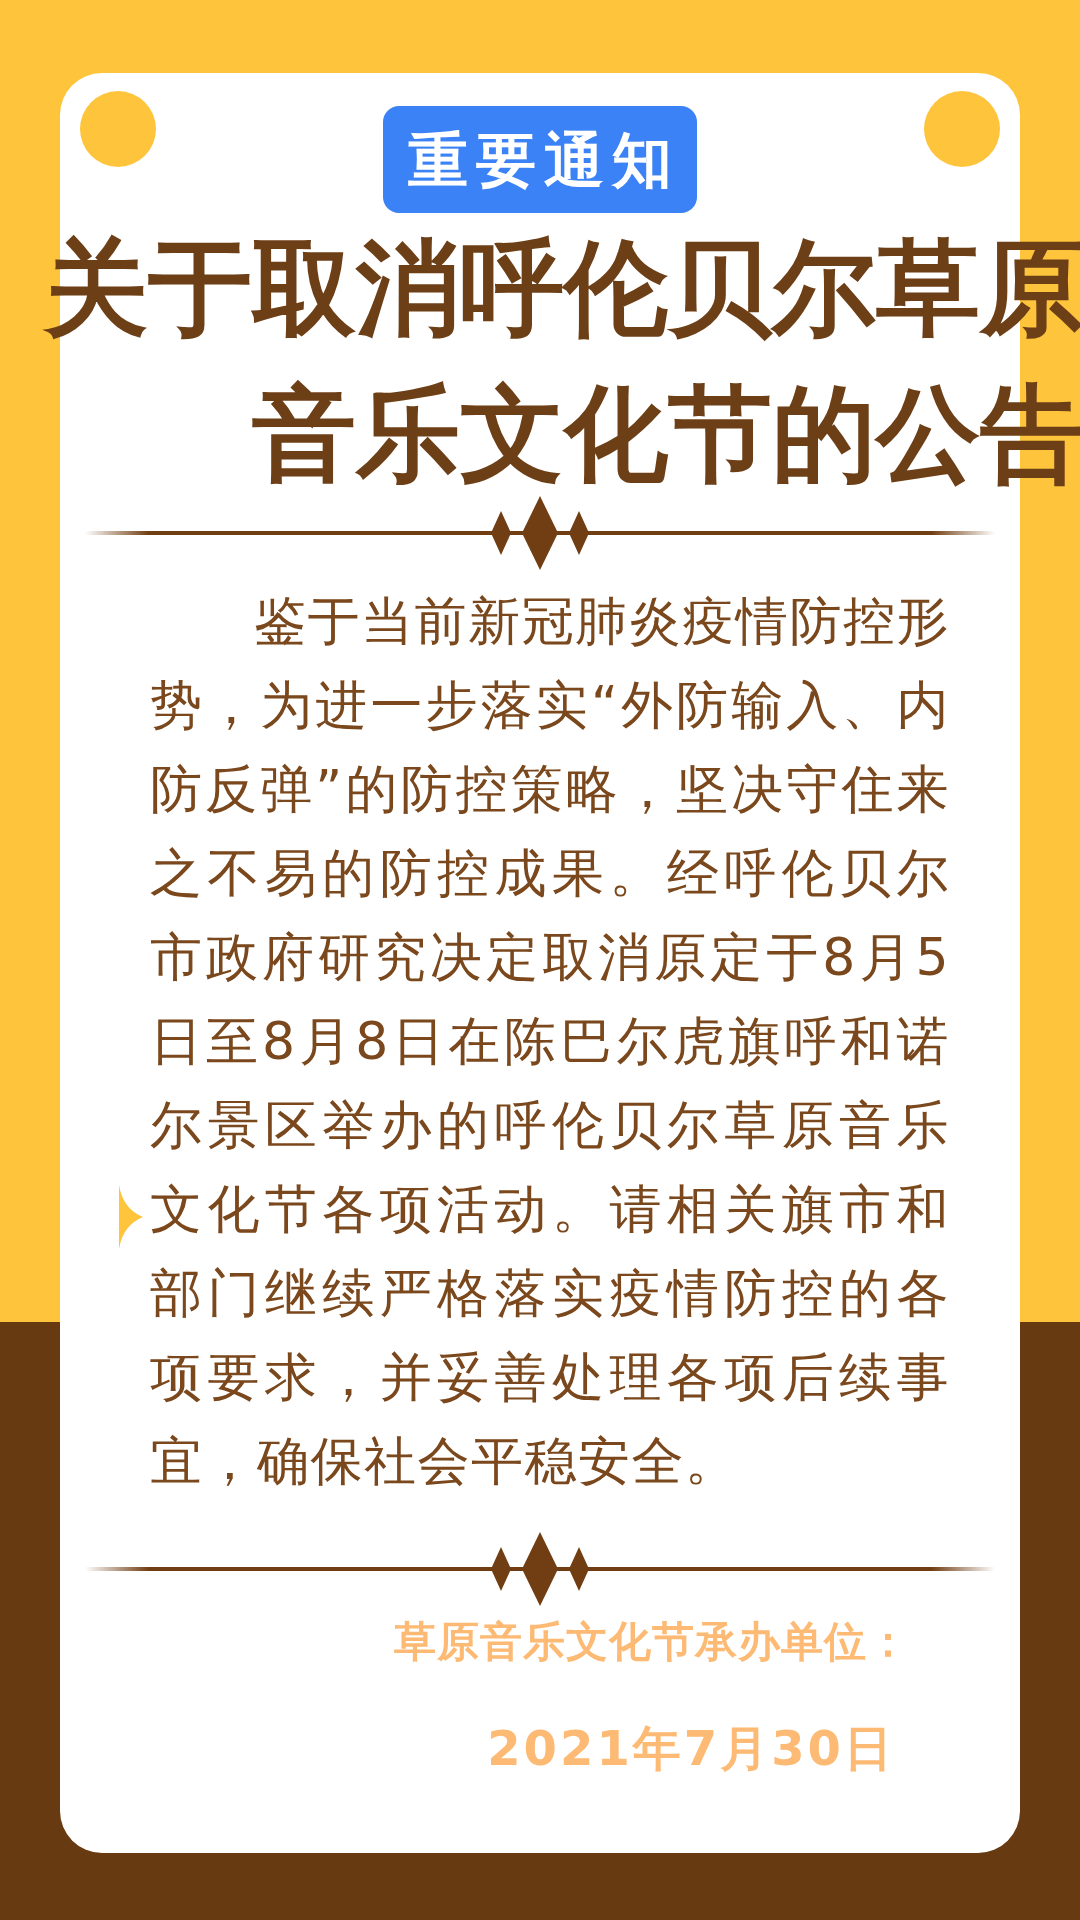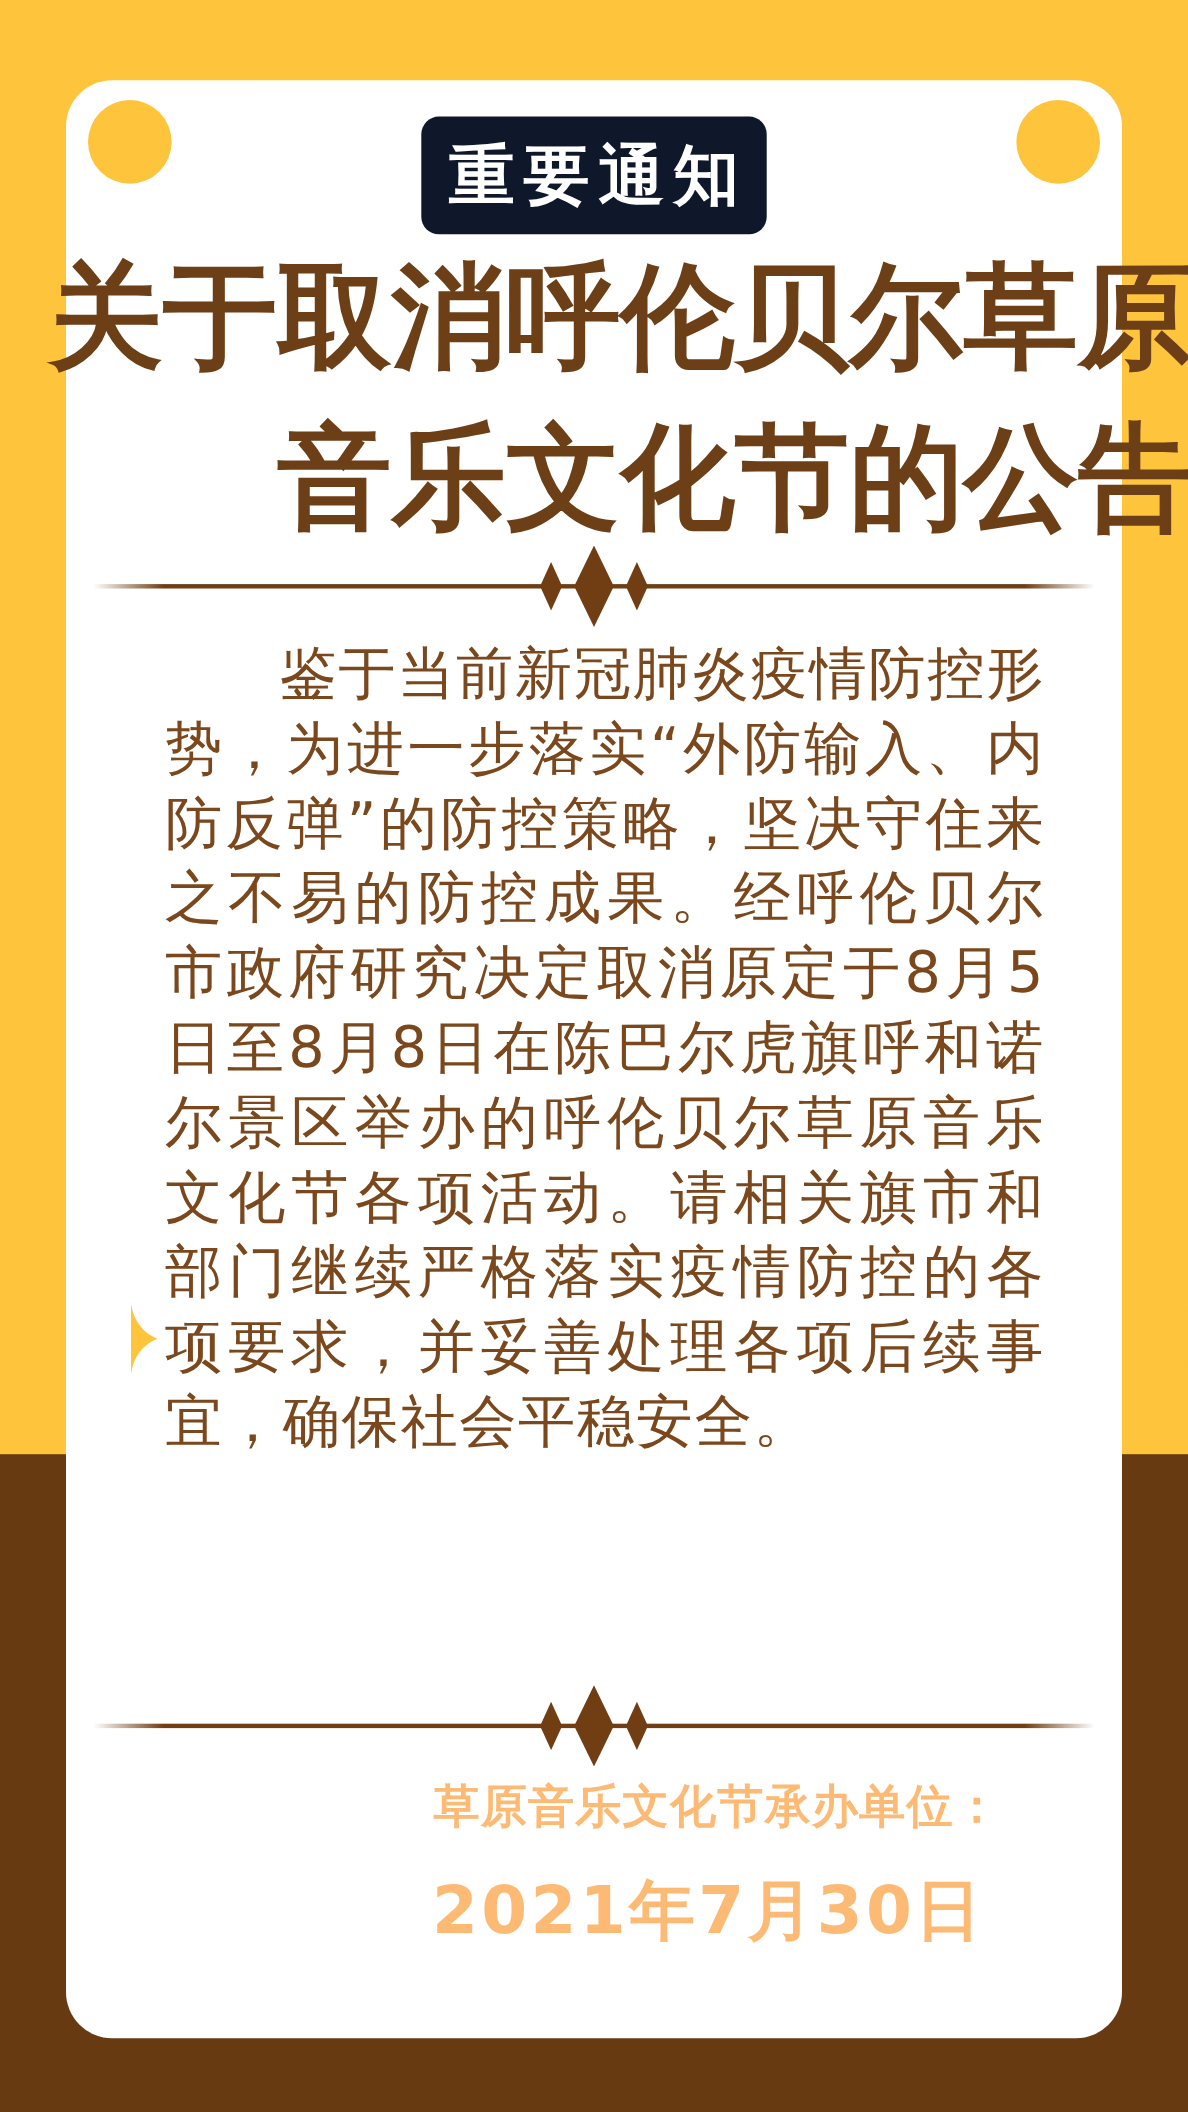--- a/index.html
+++ b/index.html
@@ -20,21 +20,21 @@
     position:absolute; top:91px; width:76px; height:76px; border-radius:50%;
     background:#fdc43c;
   }
   .corner-dot.left  { left:80px; }
   .corner-dot.right { left:924px; }
   .notch { position:absolute; width:24px; height:64px; }
   .notch.left  { left:59px;  top:1112px; }
   .notch.right { left:997px; top:1112px; transform:scaleX(-1); }
   .badge {
     position:absolute; left:383px; top:106px; width:314px; height:107px;
-    background:#0f172a; border-radius:16px;
+    background:#3b82f6; border-radius:16px;
     display:flex; align-items:center; justify-content:center;
   }
   .badge span {
     color:#ffffff; font-size:60px; font-weight:900; letter-spacing:8px;
     text-indent:8px; line-height:1;
   }
   .title {
     position:absolute; left:4px; top:215px; width:1080px;
     text-align:right; color:#6d3f17; font-weight:900;
     font-size:104px; line-height:146px; letter-spacing:0px;
@@ -51,32 +51,32 @@
   }
   .diamond {
     position:relative;
     background:#713e13;
     clip-path:polygon(50% 0, 100% 50%, 50% 100%, 0 50%);
   }
   .diamond.small { width:20px; height:44px; }
   .diamond.large { width:36px; height:74px; }
   .body-text {
     position:absolute; left:150px; top:527px; width:800px;
-    color:#7a481c; font-size:52px; line-height:68px; letter-spacing:1.5px;
+    color:#7a481c; font-size:52px; line-height:84px; letter-spacing:1.5px;
     text-align:justify; text-indent:104px;
   }
   .footer {
     position:absolute; left:110px; top:1612px; width:800px;
     text-align:right; color:#fdba74; font-weight:900;
   }
   .footer .org-label { font-size:42px; line-height:60px; letter-spacing:1px; }
   .footer .org-name  { font-size:44px; line-height:62px; letter-spacing:1px; }
   .footer .date {
-    margin-top:39px; margin-right:15px;
-    font-size:60px; line-height:52px; letter-spacing:3px;
+    margin-top:50px; margin-right:15px;
+    font-size:48px; line-height:52px; letter-spacing:3px;
   }
 </style>
 </head>
 <body>
 
 <div class="canvas">
   <div class="bg-top"></div>
 
   <div class="card">
 

